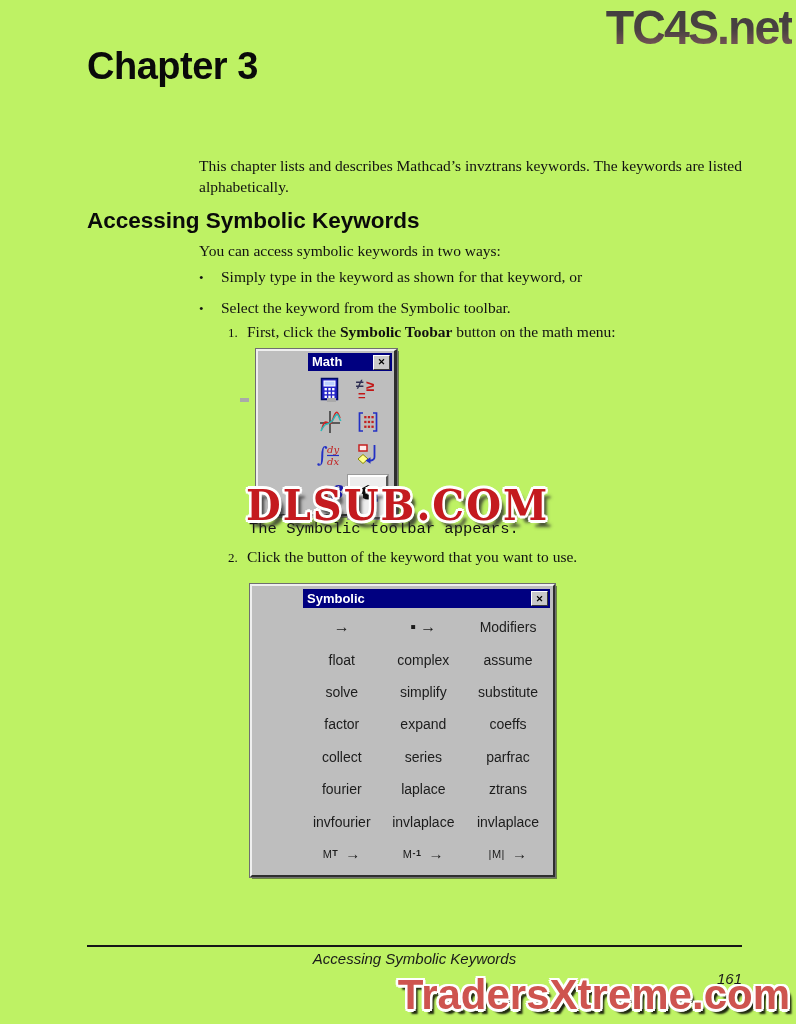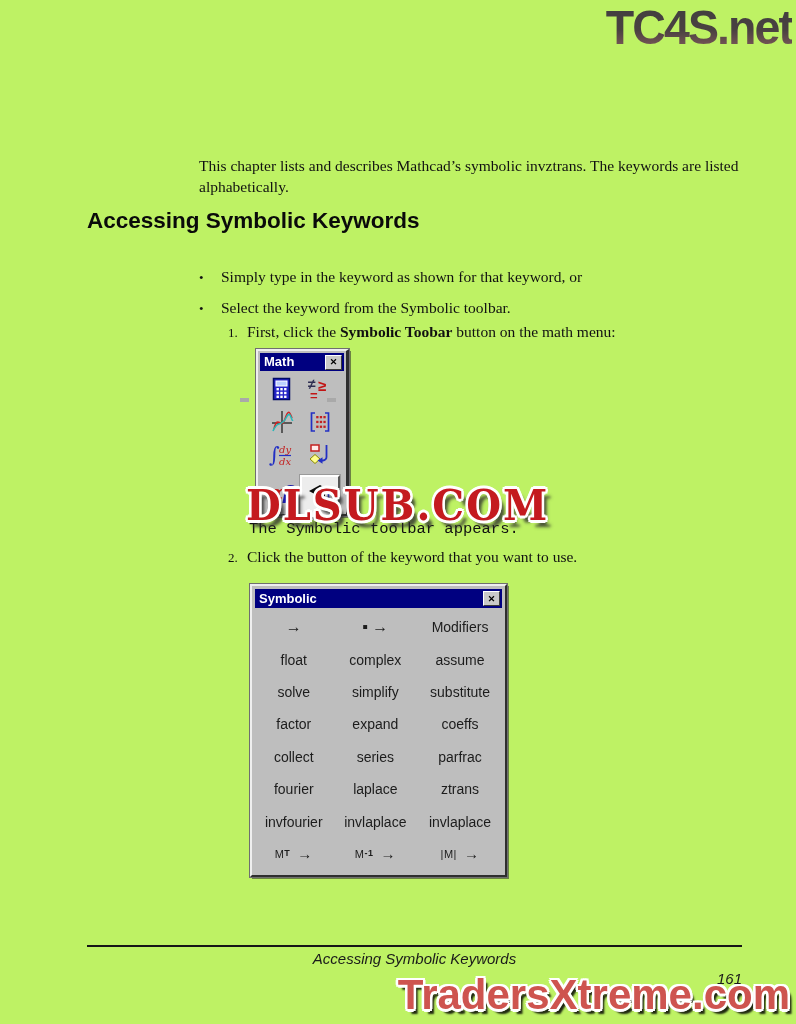--- a/index.html
+++ b/index.html
@@ -59,20 +59,21 @@
   .step .stepnum{width:19px;font-size:13px;padding-top:2px;}
   .step-1{left:228px;top:323px;}
   .step-2{left:228px;top:548px;}
   .caption{position:absolute;left:249px;top:520px;font-size:15.5px;z-index:10;font-family:Liberation Mono, monospace;}
   
   .win{
     position:absolute;background:var(--toolbar-bg);
     border-top:2px solid #efefef;border-left:2px solid #efefef;
     border-right:2px solid #2e2e2e;border-bottom:2px solid #2e2e2e;
     box-shadow:0 0 0 1px #6f6f6f, 2px 2px 0 rgba(40,40,40,0.55);
+    padding-left:48px;
   }
   .titlebar{
     height:18px;margin:2px;background:var(--titlebar);
     display:flex;align-items:center;justify-content:space-between;padding:0 2px 0 4px;
   }
   .titlebar .title{
     font-family:"Liberation Sans",sans-serif;font-weight:bold;font-size:13px;color:#ffffff;line-height:18px;
   }
   .close-btn{
     width:15px;height:13px;background:#c9c9c9;
@@ -121,27 +122,28 @@
   }
 </style>
 </head>
 <body>
 
 <div class="page">
 
   <div class="wm-top">TC4S.net</div>
 
   <h1 class="chapter-title">
-    <br>
+    <span>Chapter 3</span><br>
   </h1>
 
-  <p class="intro">This chapter lists and describes Mathcad’s symbolic invztrans. The keywords are listed alphabetically.</p>
+  <p class="intro">This chapter lists and describes Mathcad’s invztrans keywords. The keywords are listed alphabetically.</p>
 
   <h2 class="section-heading">Accessing Symbolic Keywords</h2>
 
+  <p class="lead">You can access symbolic keywords in two ways:</p>
 
   <div class="bullet-row bullet-1">
     <span class="dot">•</span>
     <span>Simply type in the keyword as shown for that keyword, or</span>
   </div>
   <div class="bullet-row bullet-2">
     <span class="dot">•</span>
     <span>Select the keyword from the Symbolic toolbar.</span>
   </div>
 

